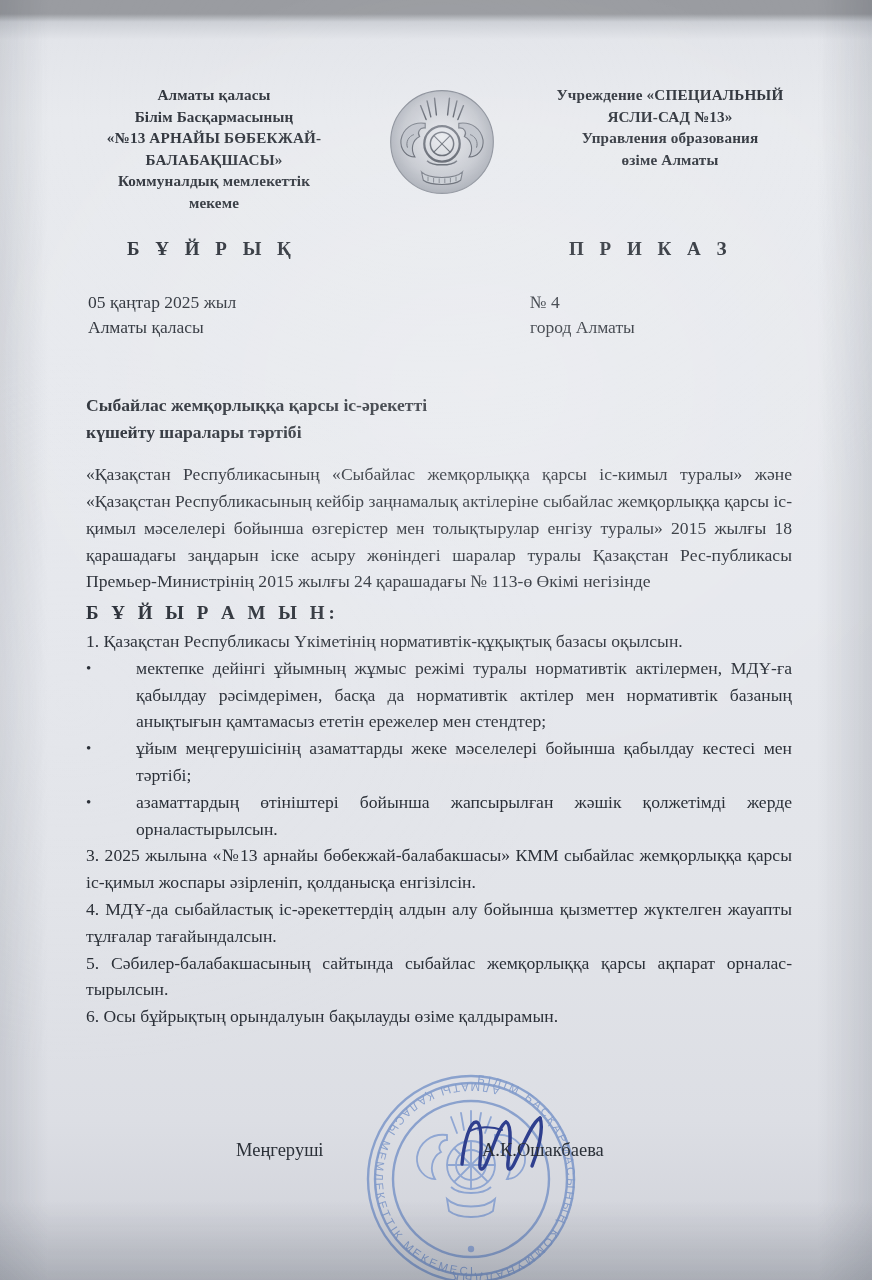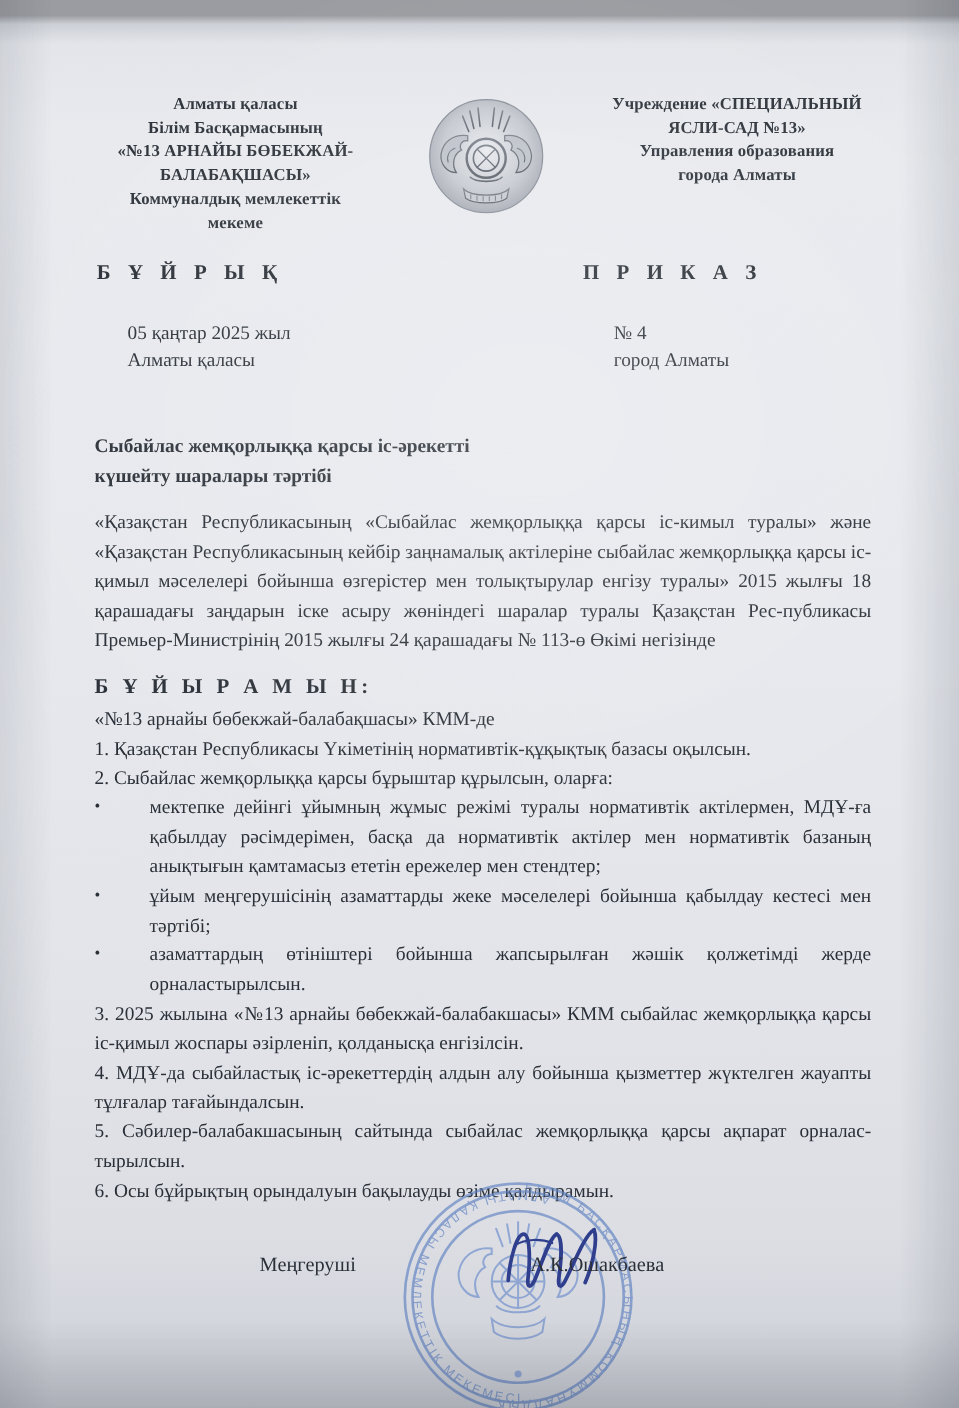--- a/index.html
+++ b/index.html
@@ -77,32 +77,32 @@
     left: 88px;
     right: 60px;
     display: flex;
   }
   .order-word {
     font-weight: bold;
     font-size: 19px;
     letter-spacing: 5.5px;
     color: #2b3038;
   }
-  .order-word.kk { width: 442px; }
+  .order-word.kk { width: 442px; margin-left: 39px; }
 
   .meta-row {
     position: absolute;
     top: 290px;
     left: 88px;
     right: 60px;
     display: flex;
     font-size: 17.5px;
     line-height: 25px;
   }
-  .meta-col.kk { width: 442px; margin-left: 28px; }
+  .meta-col.kk { width: 442px; }
 
   
   .body {
     position: absolute;
     top: 392px;
     left: 86px;
     width: 706px;
     font-size: 17.6px;
     line-height: 26.8px;
   }
@@ -115,21 +115,21 @@
   p.just {
     margin: 0;
     text-align: justify;
     text-justify: inter-word;
     hyphens: none;
   }
   .cmd {
     font-weight: bold;
     font-size: 19px;
     letter-spacing: 4px;
-    margin: 17px 0 1px 0;
+    margin: 5px 0 1px 0;
     font-family: Liberation Serif, serif;
   }
   .bullet-row {
     display: flex;
     text-align: justify;
   }
   .bullet-mark {
     width: 50px;
     flex: 0 0 50px;
     font-size: 15px;
@@ -241,21 +241,21 @@
         </g>
 
         <path d="M44 80 C50 86 70 86 76 80" fill="none" stroke="url(#emstroke)" stroke-width="1.6"></path>
       </svg>
     </div>
 
     <div class="org-block right">
       <div>Учреждение «СПЕЦИАЛЬНЫЙ</div>
       <div>ЯСЛИ-САД №13»</div>
       <div>Управления образования</div>
-      <div>города Алматы</div>
+      <div>өзіме Алматы</div>
     </div>
   </div>
 
   <div class="order-row">
     <div class="order-word kk">Б Ұ Й Р Ы Қ</div>
     <div class="order-word ru">П Р И К А З</div>
   </div>
 
   <div class="meta-row">
     <div class="meta-col kk">
@@ -272,25 +272,23 @@
 
     <div class="subject">
       <div>Сыбайлас жемқорлыққа қарсы іс-әрекетті</div>
       <div>күшейту шаралары тәртібі</div>
     </div>
 
     <p class="just">«Қазақстан Республикасының «Сыбайлас жемқорлыққа қарсы іс-кимыл туралы» және «Қазақстан Республикасының кейбір заңнамалық актілеріне сыбайлас жемқорлыққа қарсы іс-қимыл мәселелері бойынша өзгерістер мен толықтырулар енгізу туралы» 2015 жылғы 18 қарашадағы заңдарын іске асыру жөніндегі шаралар туралы Қазақстан Рес-публикасы Премьер-Министрінің 2015 жылғы 24 қарашадағы № 113-ө Өкімі негізінде</p>
 
     <div class="cmd">Б Ұ Й Ы Р А М Ы Н:</div>
 
-    <p class="just">«№13 арнайы  бөбекжай-балабақшасы» КММ-де</p>
 
     <p class="just">1.  Қазақстан  Республикасы  Үкіметінің  нормативтік-құқықтық  базасы оқылсын.</p>
 
-    <p class="just">2. Сыбайлас жемқорлыққа қарсы бұрыштар құрылсын, оларға:</p>
 
     <div class="bullet-row">
       <span class="bullet-mark">•</span>
       <span class="bullet-text">мектепке  дейінгі  ұйымның  жұмыс  режімі  туралы  нормативтік актілермен, МДҰ-ға қабылдау рәсімдерімен, басқа да нормативтік актілер мен нормативтік базаның анықтығын қамтамасыз ететін ережелер мен стендтер;</span>
     </div>
 
     <div class="bullet-row">
       <span class="bullet-mark">•</span>
       <span class="bullet-text">ұйым меңгерушісінің азаматтарды жеке мәселелері бойынша қабылдау кестесі мен тәртібі;</span>
     </div>

